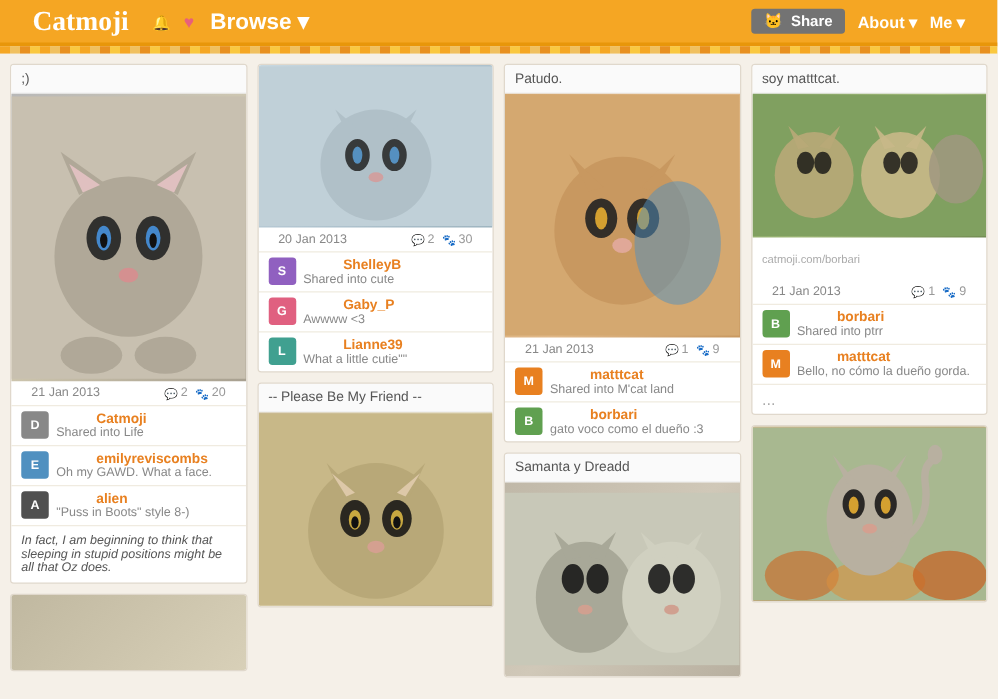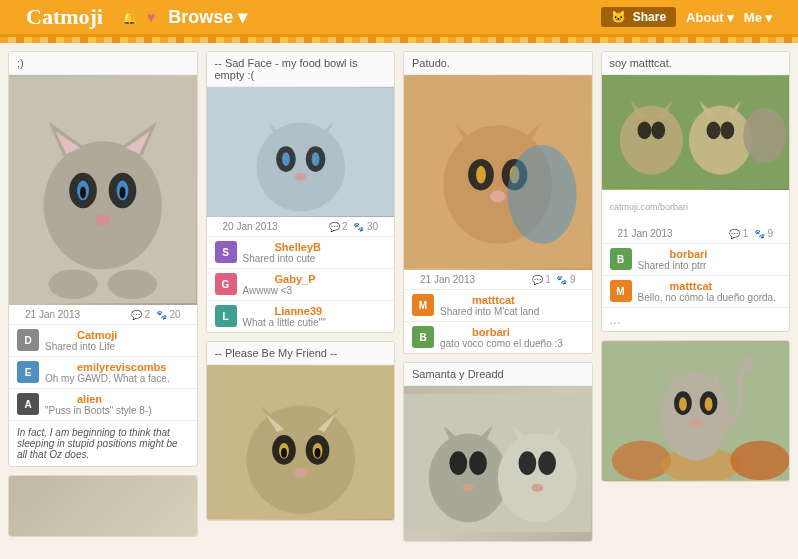--- a/index.html
+++ b/index.html
@@ -33,21 +33,21 @@
       font-weight: bold;
       cursor: pointer;
     }
     .header-right {
       margin-left: auto;
       display: flex;
       align-items: center;
       gap: 10px;
     }
     .header-right .share-btn {
-      background: #a16207;
+      background: #737373;
       color: white;
       padding: 3px 10px;
       border-radius: 3px;
       font-size: 12px;
       font-weight: bold;
       cursor: pointer;
     }
     .header-right .nav-item {
       color: white;
       font-size: 13px;
@@ -291,21 +291,20 @@
       <div class="text-block">In fact, I am beginning to think that sleeping in stupid positions might be all that Oz does.</div>
     </div>
 
     <div class="card">
       <div class="img-placeholder" style="height:60px;background:linear-gradient(135deg,#c0b8a0,#d8d0b8);"></div>
     </div>
   </div>
 
   <div class="col">
     <div class="card">
-      <div class="card-title">-- Sad Face - my food bowl is empty :(</div>
       <div class="img-placeholder cat-img-2">
         <svg viewBox="0 0 190 130" xmlns="http://www.w3.org/2000/svg">
           <rect width="190" height="130" fill="#c0d0d8"></rect>
           <ellipse cx="95" cy="80" rx="45" ry="45" fill="#b0c0c8"></ellipse>
           <ellipse cx="80" cy="72" rx="10" ry="13" fill="#222" opacity="0.85"></ellipse>
           <ellipse cx="110" cy="72" rx="10" ry="13" fill="#222" opacity="0.85"></ellipse>
           <ellipse cx="80" cy="72" rx="4" ry="7" fill="#5590c0"></ellipse>
           <ellipse cx="110" cy="72" rx="4" ry="7" fill="#5590c0"></ellipse>
           <ellipse cx="95" cy="90" rx="6" ry="4" fill="#d0a0a0"></ellipse>
           <polygon points="72,55 62,35 82,52" fill="#b0c0c8"></polygon>

